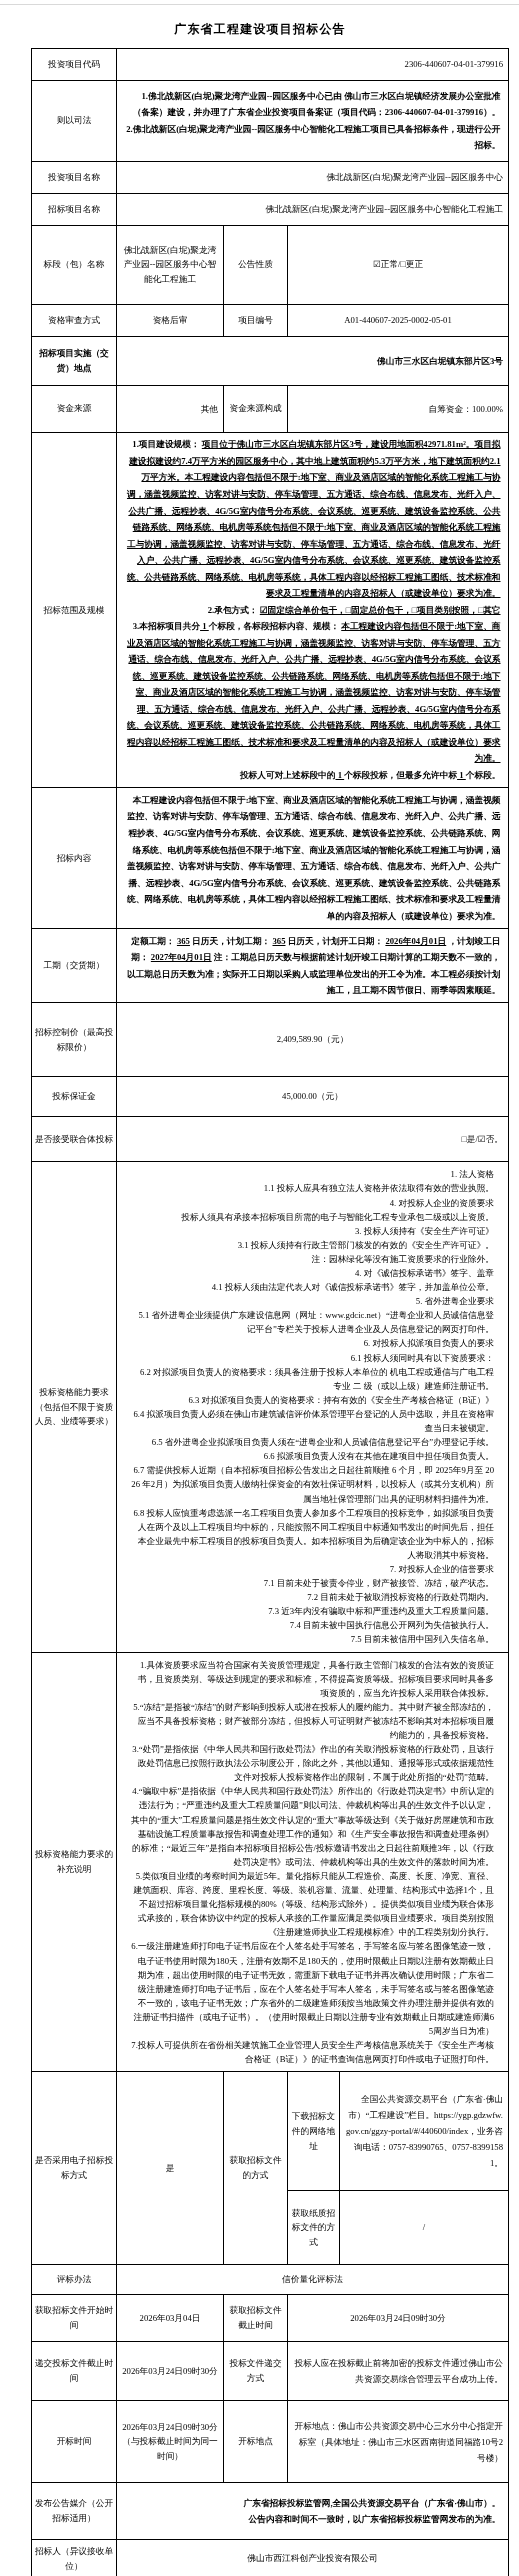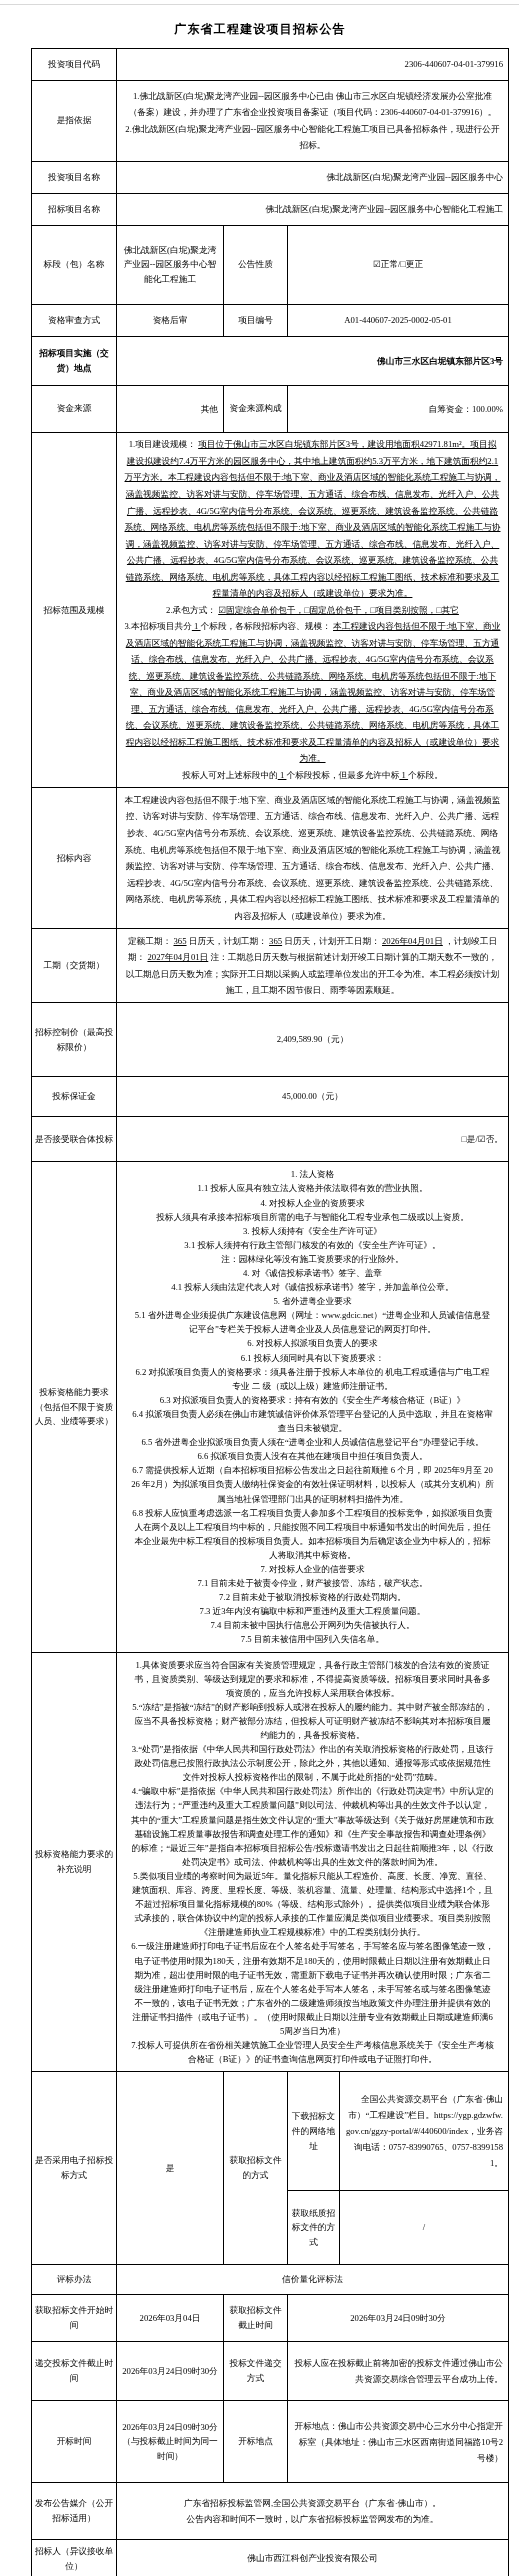--- a/index.html
+++ b/index.html
@@ -4,22 +4,22 @@
 <style>
   html,body{margin:0;padding:0;background:#fff;}
   body{width:520px;font-family:"Liberation Serif","DejaVu Serif",serif;color:#000;}
   .topline{height:0;border-top:0.6px solid #d9d9d9;margin-top:3.7px;}
   .page-title{text-align:center;font-size:12px;font-weight:bold;letter-spacing:1.2px;margin:16px 0 10px 0;}
   table.doc{border-collapse:collapse;table-layout:fixed;width:477px;margin:0 0 37px 31px;border:1.2px solid #000;}
   td{border:0.6px solid #000;font-size:8.7px;vertical-align:middle;padding:2.5px 5px;word-break:break-all;}
   td.lbl{text-align:center;line-height:1.7;padding:3.7px 2.5px;}
   td.vc{text-align:center;line-height:1.7;}
   td.vl{text-align:right;line-height:1.85;}
-  td.lt{text-align:center;line-height:1.9;padding:3.7px 7.5px;}
-  td.list{text-align:center;line-height:1.62;padding:5px 14px;}
+  td.lt{text-align:right;line-height:1.9;padding:3.7px 7.5px;font-weight:bold;}
+  td.list{text-align:right;line-height:1.62;padding:5px 14px;}
   .useg{text-decoration:underline;}
   tr.rh1{height:32px;}
   tr.rh-cond{height:81px;}
   tr.rh-section{height:79px;}
   tr.rh-loc{height:49px;font-weight:bold;}
   tr.rh-fund{height:47px;}
   tr.rh-ceil{height:74px;}
   tr.rh-bond{height:40px;}
   tr.rh-cons{height:45px;}
   tr.rh-ebid1{height:119px;}
@@ -47,21 +47,21 @@
       <col style="width:169px">
   </colgroup>
 
   <tbody>
       <tr class="rh1">
     <td class="lbl">投资项目代码</td>
     <td class="vl" colspan="4">2306-440607-04-01-379916</td>
   </tr>
 
   <tr class="rh-cond">
-    <td class="lbl">是指依据</td>
+    <td class="lbl">则以司法</td>
     <td class="lt" colspan="4">
           <div>1.佛北战新区(白坭)聚龙湾产业园--园区服务中心已由 佛山市三水区白坭镇经济发展办公室批准（备案）建设，并办理了广东省企业投资项目备案证（项目代码：2306-440607-04-01-379916）。</div>
           <div>2.佛北战新区(白坭)聚龙湾产业园--园区服务中心智能化工程施工项目已具备招标条件，现进行公开招标。</div>
         </td>
   </tr>
 
   <tr class="rh1">
     <td class="lbl">投资项目名称</td>
     <td class="vl" colspan="4">佛北战新区(白坭)聚龙湾产业园--园区服务中心</td>
   </tr>

